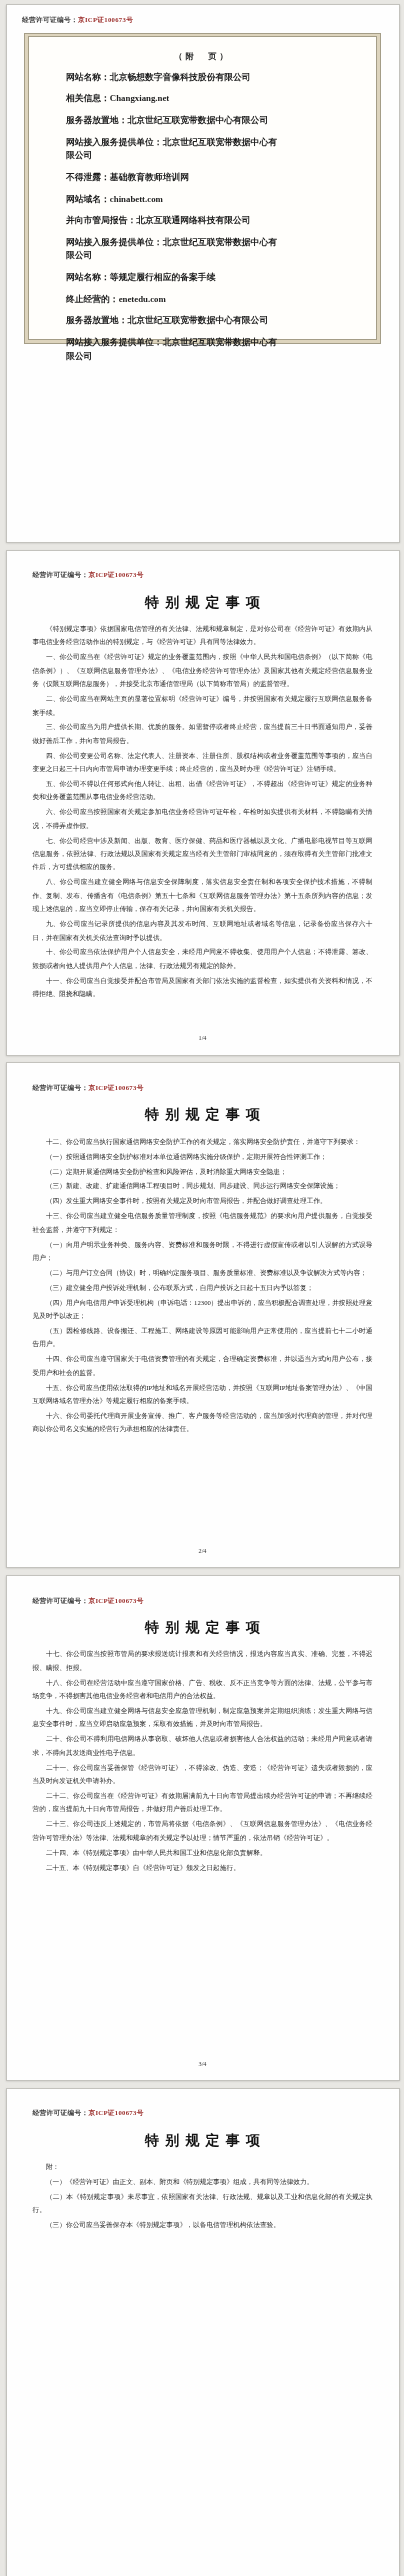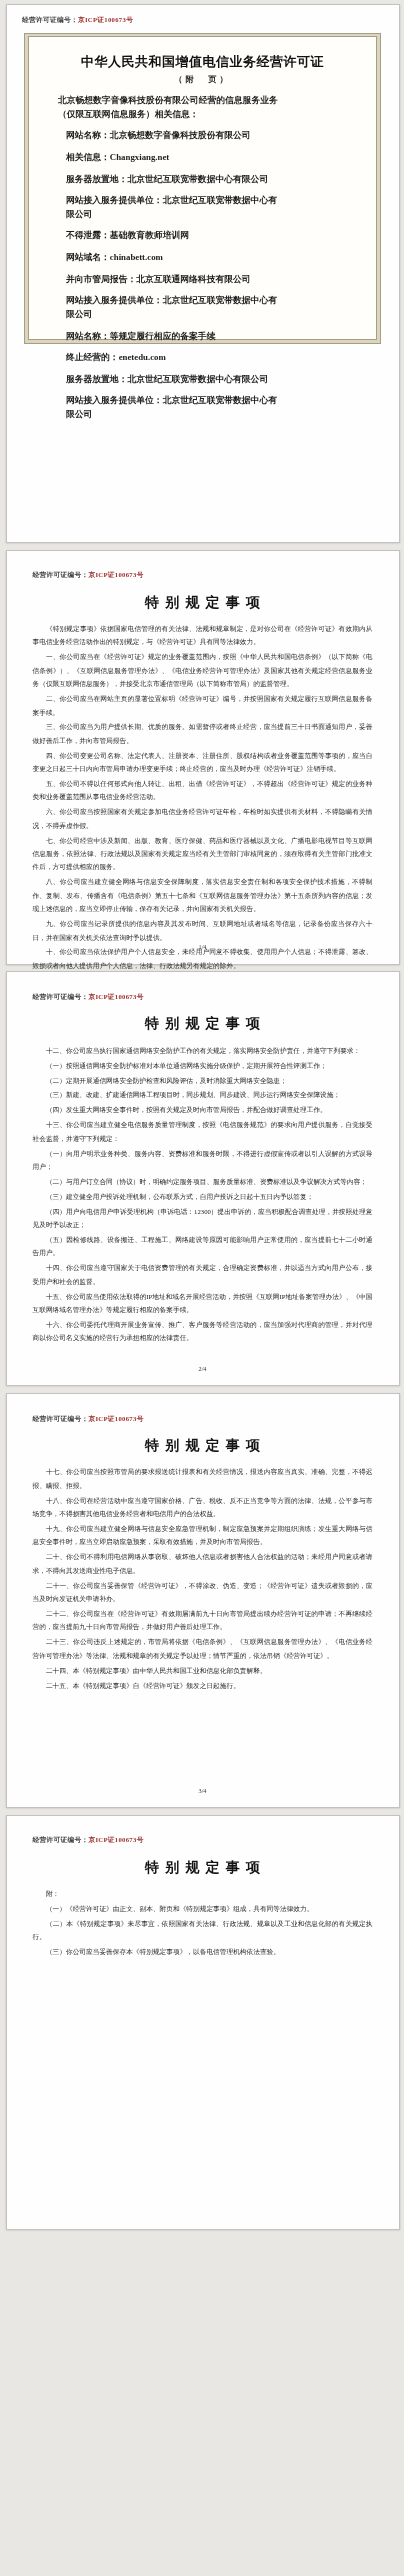--- a/index.html
+++ b/index.html
@@ -12,21 +12,21 @@
   .doc { width: 405px; margin: 0 auto; padding: 4.1px 0 9.3px; }
   .page {
     position: relative;
     width: 394px;
     margin: 0 auto 6.7px;
     background: #fefefe;
     border: 0.5px solid #c3c2bd;
     box-shadow: 0 0.5px 2.1px rgba(0,0,0,.18);
   }
   .page-cert { height: 539px; padding: 11.3px 15.5px; }
-  .page-prov { height: 415px; padding: 20.6px 26px; }
+  .page-prov { height: 506px; padding: 20.6px 26px; }
 
   .lic-header { font-size: 6.7px; font-weight: bold; color: #3b3b3b; letter-spacing: 0.3px; }
   .lic-no { color: #9c2f2c; }
 
   
   .cert-frame-outer {
     margin: 7.2px 2.1px 0;
     height: 311px;
     border: 1px solid #a49d87;
     background: #ddd4bd;
@@ -95,24 +95,22 @@
 <body>
 
 <div class="doc">
 
   <div class="page page-cert">
     <div class="lic-header">
       <span>经营许可证编号：</span><span class="lic-no">京ICP证100673号</span>
     </div>
     <div class="cert-frame-outer">
       <div class="cert-frame-inner">
-        <div class="cert-title">中华人民共和国增值电信业务经营许可证</div>
         <div class="cert-subtitle">（附　页）</div>
         <div class="cert-body">
-          <p class="cert-intro">北京畅想数字音像科技股份有限公司经营的信息服务业务（仅限互联网信息服务）相关信息：</p>
           <div>
 
               <div class="cert-entry">网站名称：北京畅想数字音像科技股份有限公司</div>
 
               <div class="cert-entry">相关信息：Changxiang.net</div>
 
               <div class="cert-entry">服务器放置地：北京世纪互联宽带数据中心有限公司</div>
 
               <div class="cert-entry">网站接入服务提供单位：北京世纪互联宽带数据中心有限公司</div>
 

